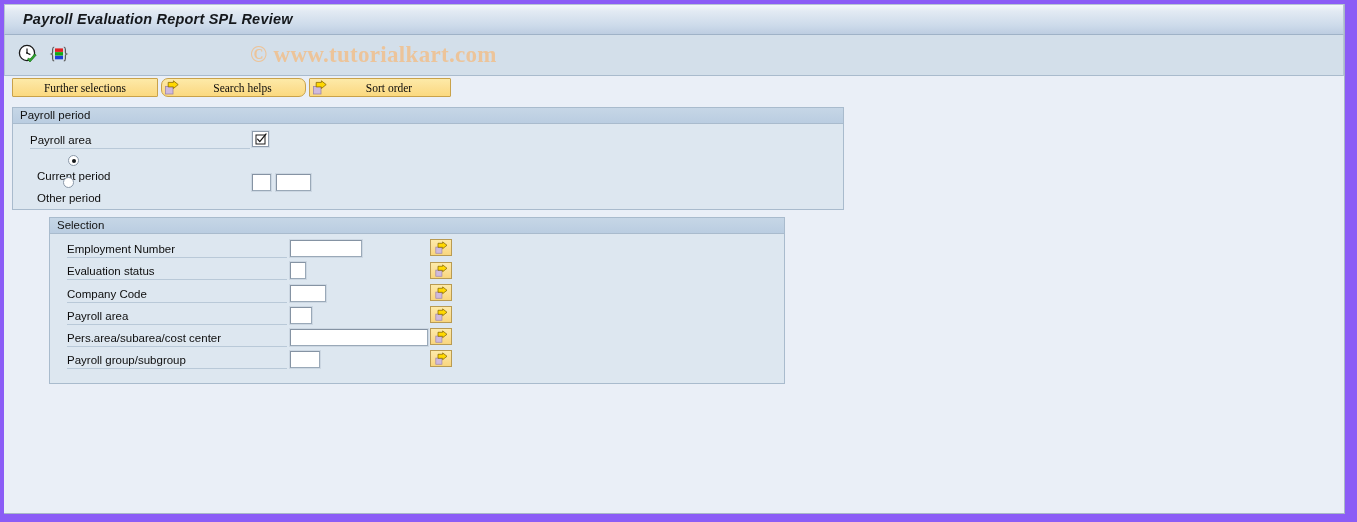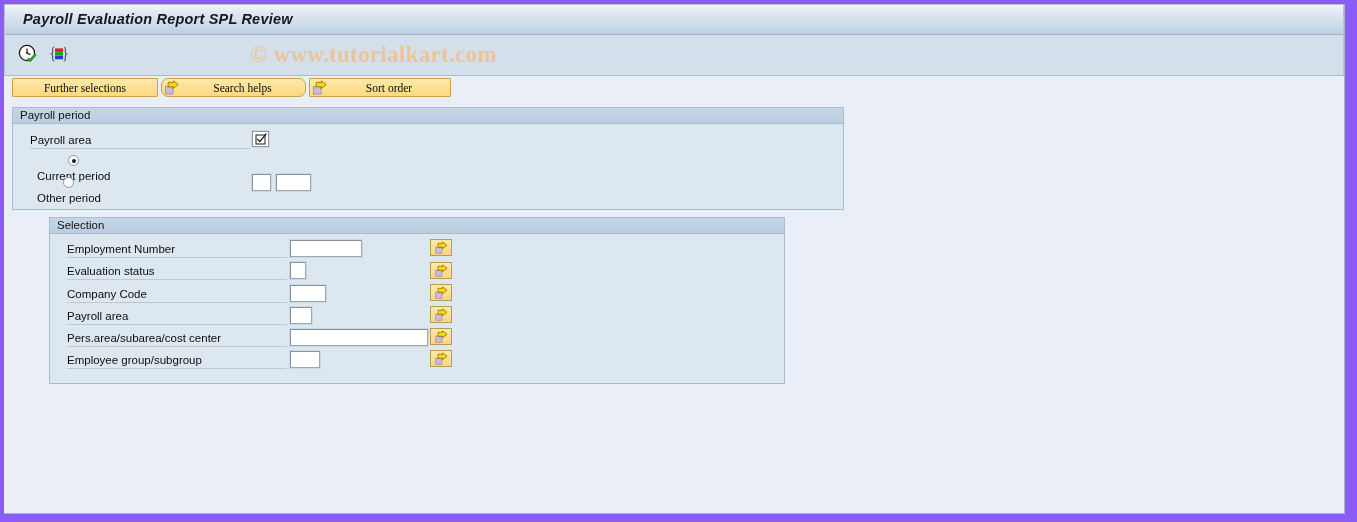--- a/index.html
+++ b/index.html
@@ -404,21 +404,21 @@
       <input class="inputbox" type="text" style="left: 240px; top: 111px; width: 138px; height: 17px;" value="">
       <div class="arwbtn" style="left:380px; top:110px;">
         <span>
           <svg width="15" height="14" viewBox="0 0 16 16">
             <rect x="1.5" y="7.0" width="7.0" height="7.0" fill="#cfbadd" stroke="#9c86ad" stroke-width="0.8"></rect>
             <path d="M4.0 2.6 L9.3 2.6 L9.3 1.0 L14.3 4.9 L9.3 8.8 L9.3 7.2 L4.0 7.2 Z" fill="#ffd800" stroke="#7f6200" stroke-width="0.8" stroke-linejoin="round"></path>
           </svg>
         </span>
       </div>
 
-      <div class="flabel flabel-ul" style="left:17px; top:134px; width:220px;">Employee group/subgroup</div>
+      <div class="flabel flabel-ul" style="left:17px; top:134px; width:220px;">Payroll group/subgroup</div>
       <input class="inputbox" type="text" style="left: 240px; top: 133px; width: 30px; height: 17px;" value="">
       <div class="arwbtn" style="left:380px; top:132px;">
         <span>
           <svg width="15" height="14" viewBox="0 0 16 16">
             <rect x="1.5" y="7.0" width="7.0" height="7.0" fill="#cfbadd" stroke="#9c86ad" stroke-width="0.8"></rect>
             <path d="M4.0 2.6 L9.3 2.6 L9.3 1.0 L14.3 4.9 L9.3 8.8 L9.3 7.2 L4.0 7.2 Z" fill="#ffd800" stroke="#7f6200" stroke-width="0.8" stroke-linejoin="round"></path>
           </svg>
         </span>
       </div>
 

